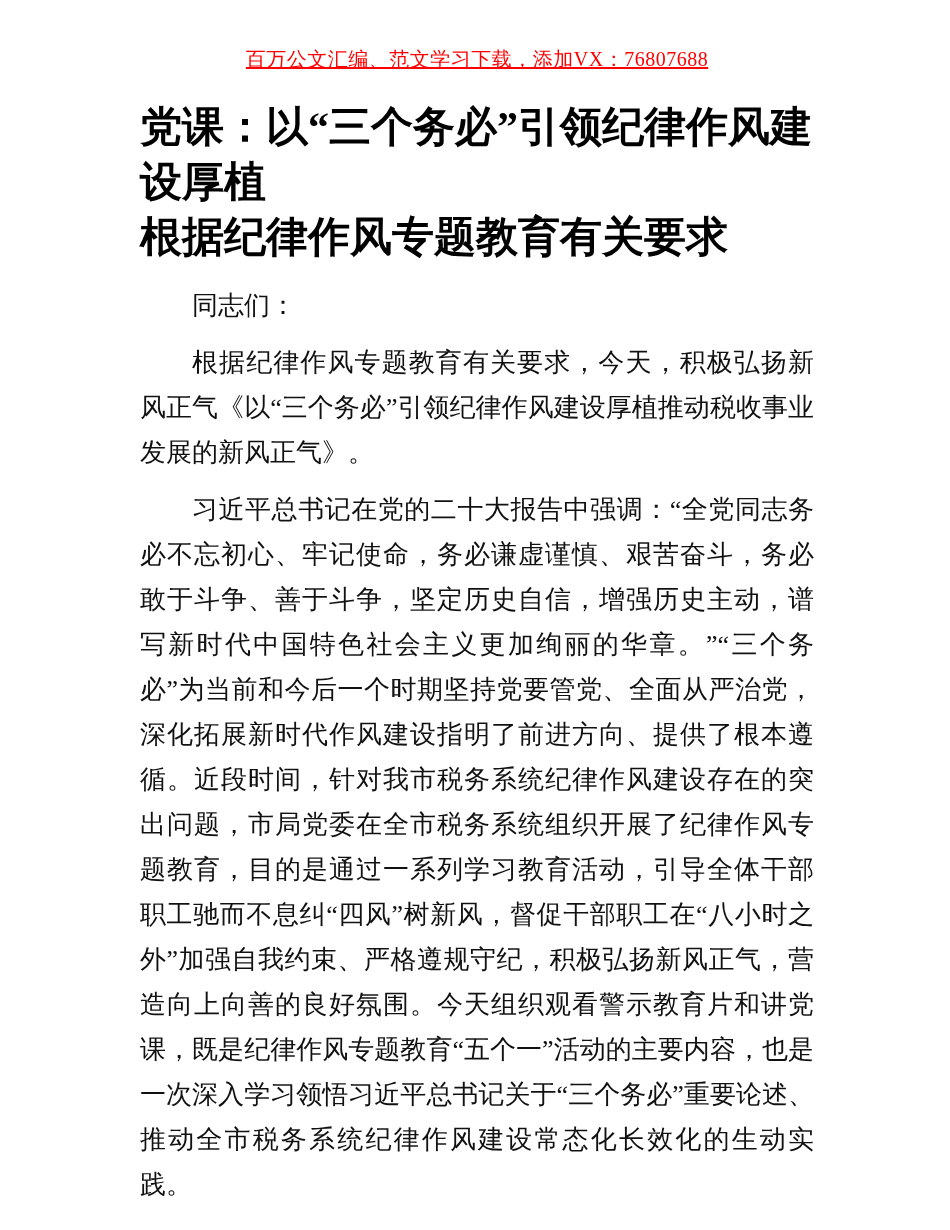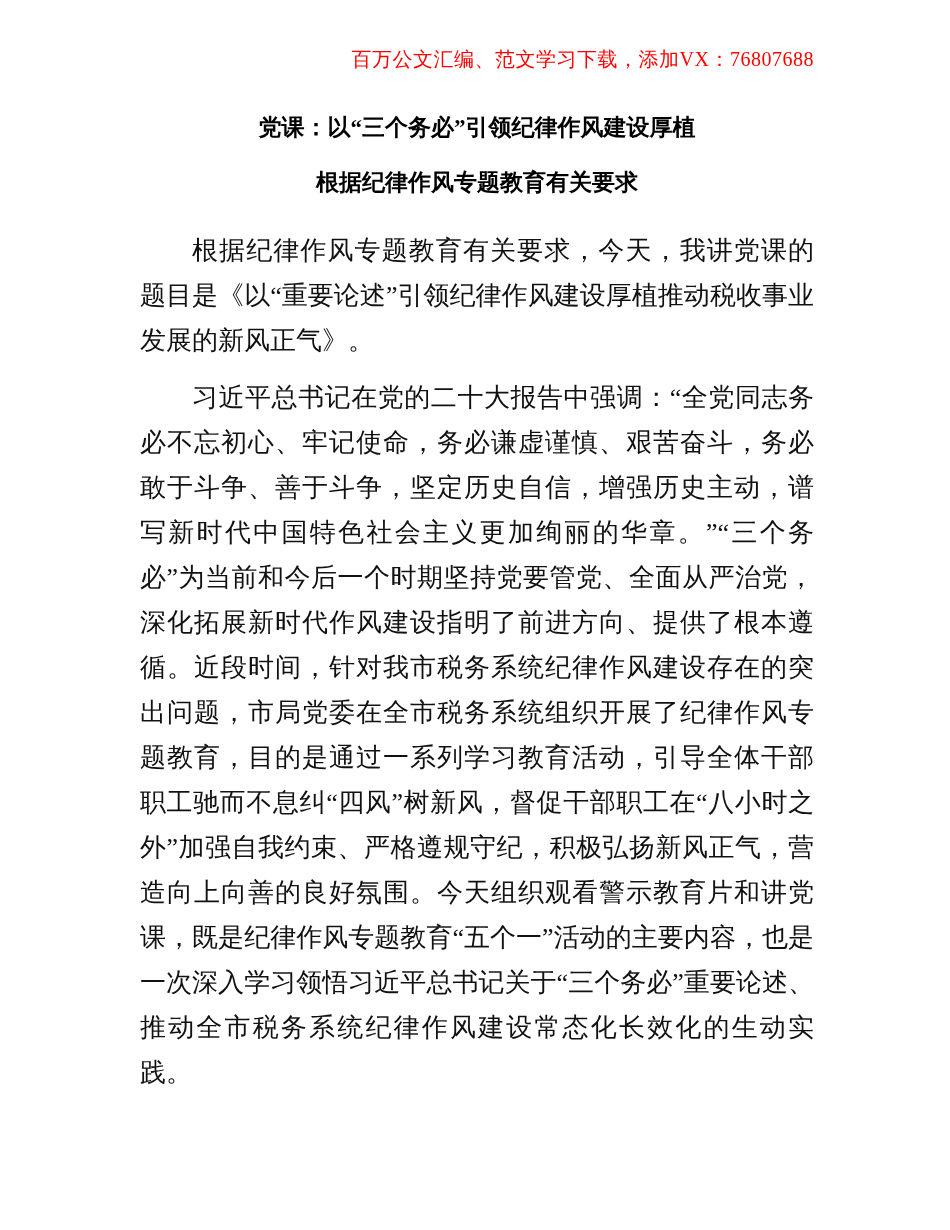--- a/index.html
+++ b/index.html
@@ -14,31 +14,32 @@
   }
   .page {
     box-sizing: border-box;
     width: 950px;
     min-height: 1230px;
     margin: 0 auto;
     background: #ffffff;
     padding: 46px 136px 60px 140px;
   }
   .notice {
-    text-align: right;
+    text-align: center;
     font-size: 20px;
     line-height: 26px;
     color: #ff0000;
     margin: 0 0 28px 0;
     letter-spacing: 0.5px;
+    text-decoration: underline;
   }
   .title {
     margin: 0 0 18px 0;
-    text-align: center;
-    font-size: 23px;
+    text-align: left;
+    font-size: 42px;
     font-weight: bold;
     color: #000000;
     line-height: 55px;
   }
   .title-line {
     display: block;
   }
   .doc-body {
     color: #111111;
   }
@@ -58,17 +59,18 @@
 <div class="page">
 
   <div class="notice">百万公文汇编、范文学习下载，添加VX：76807688</div>
 
   <h1 class="title">
     <span class="title-line">党课：以“三个务必”引领纪律作风建设厚植</span>
     <span class="title-line">根据纪律作风专题教育有关要求</span>
   </h1>
 
   <div class="doc-body">
-      <p class="para">根据纪律作风专题教育有关要求，今天，我讲党课的题目是《以“重要论述”引领纪律作风建设厚植推动税收事业发展的新风正气》。</p>
+      <p class="para">同志们：</p>
+      <p class="para">根据纪律作风专题教育有关要求，今天，积极弘扬新风正气《以“三个务必”引领纪律作风建设厚植推动税收事业发展的新风正气》。</p>
       <p class="para">习近平总书记在党的二十大报告中强调：“全党同志务必不忘初心、牢记使命，务必谦虚谨慎、艰苦奋斗，务必敢于斗争、善于斗争，坚定历史自信，增强历史主动，谱写新时代中国特色社会主义更加绚丽的华章。”“三个务必”为当前和今后一个时期坚持党要管党、全面从严治党，深化拓展新时代作风建设指明了前进方向、提供了根本遵循。近段时间，针对我市税务系统纪律作风建设存在的突出问题，市局党委在全市税务系统组织开展了纪律作风专题教育，目的是通过一系列学习教育活动，引导全体干部职工驰而不息纠“四风”树新风，督促干部职工在“八小时之外”加强自我约束、严格遵规守纪，积极弘扬新风正气，营造向上向善的良好氛围。今天组织观看警示教育片和讲党课，既是纪律作风专题教育“五个一”活动的主要内容，也是一次深入学习领悟习近平总书记关于“三个务必”重要论述、推动全市税务系统纪律作风建设常态化长效化的生动实践。</p>
     </div>
 
 </div>
 
 </body></html>

